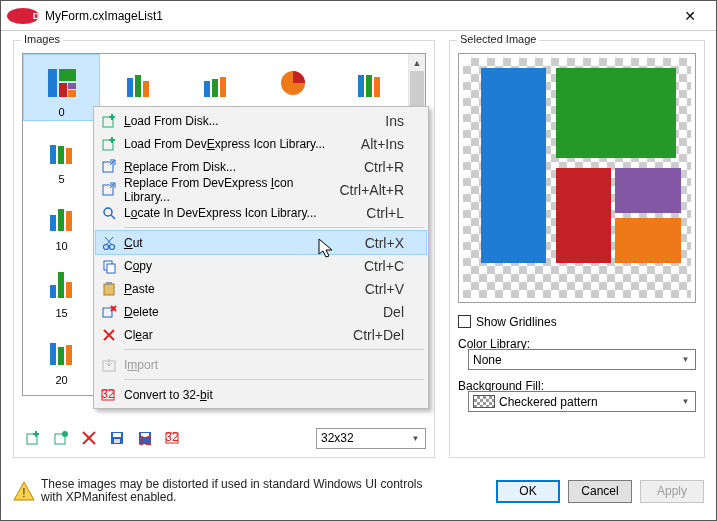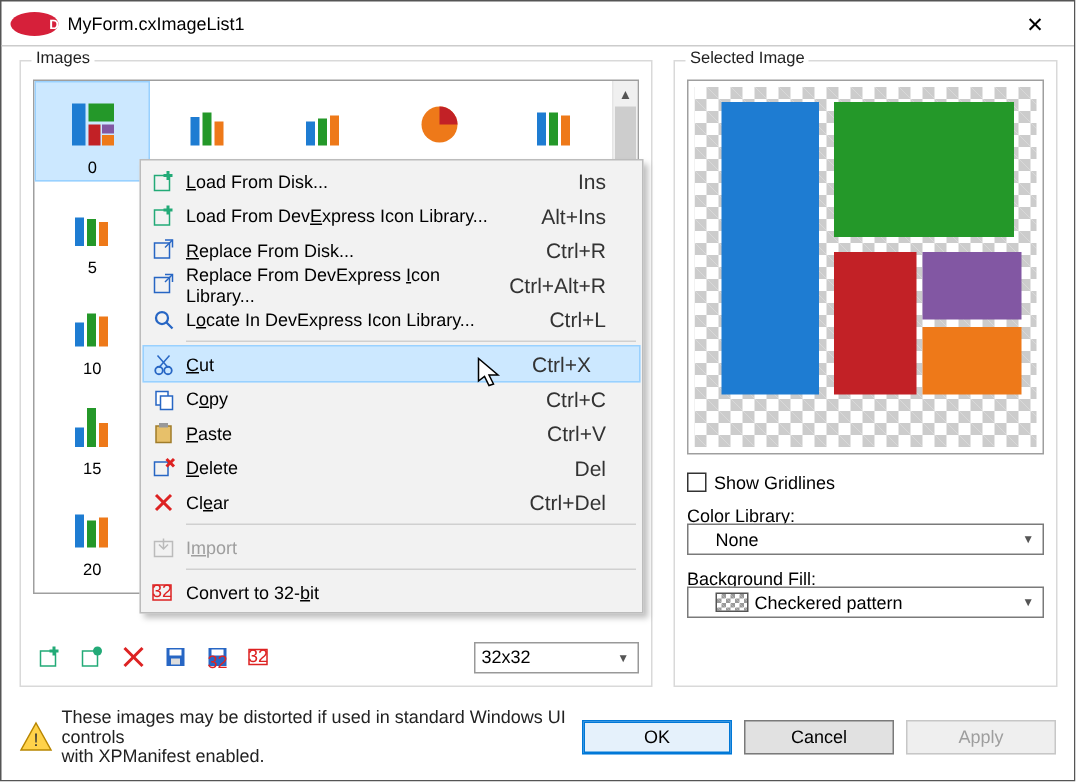--- a/index.html
+++ b/index.html
@@ -39,39 +39,39 @@
   .rect-green  { background:#249829; left:93px;  top:10px; width:120px; height:90px; }
   .rect-red    { background:#c22126; left:93px;  top:110px;width:55px;  height:95px; }
   .rect-purple { background:#8257a3; left:152px; top:110px;width:66px;  height:45px; }
   .rect-orange { background:#ee7919; left:152px; top:160px;width:66px;  height:45px; }
   .field-row { position: absolute; left: 8px; right: 8px; display: flex; align-items: center; height: 21px; }
   .show-grid-row { top: 270px; }
   .lbl-palette  { top: 292px; }
   .palette-row  { top: 308px; }
   .lbl-bgfill   { top: 334px; }
   .bgfill-row   { top: 350px; }
-  .combo { flex: 1; height: 21px; border: 1px solid #7a7a7a; background: #fff; display: flex; align-items: center; padding: 0 18px; position: relative; }
+  .combo { flex: 1; height: 21px; border: 1px solid #7a7a7a; background: #fff; display: flex; align-items: center; padding: 0 4px; position: relative; margin-left: 10px; }
   .combo .swatch { width: 22px; height: 13px; border: 1px solid #555; margin-right: 4px;
     background-image:
       linear-gradient(45deg,#999 25%,transparent 25%,transparent 75%,#999 75%),
       linear-gradient(45deg,#999 25%,transparent 25%,transparent 75%,#999 75%);
     background-size: 6px 6px; background-position: 0 0, 3px 3px; background-color: #fff;
   }
   .checkbox-box { width: 13px; height: 13px; border: 1px solid #333; margin-right: 5px; }
   .footer { position: absolute; bottom: 8px; left: 12px; right: 12px; height: 42px; display: flex; align-items: center; }
   .warn-icon { width: 22px; height: 22px; margin-right: 6px; }
   .warn-text { font-size: 11px; color: #222; line-height: 13px; }
   .btn-row { margin-left: auto; display: flex; gap: 8px; }
-  .btn { width: 100px; height: 23px; border: 1px solid #7a7a7a; background: #e1e1e1; display: flex; align-items: center; justify-content: center; cursor: default; }
+  .btn { width: 64px; height: 23px; border: 1px solid #7a7a7a; background: #e1e1e1; display: flex; align-items: center; justify-content: center; cursor: default; }
   .btn.primary { border: 1px solid #0078d7; background: #e5f1fb; outline: 1px solid #0078d7; outline-offset: -2px; }
   .btn.disabled { color: #9e9e9e; border-color: #c7c7c7; background: #efefef; }
   
   .ctx { position: absolute; top:75px; left:92px; width:336px; background:#f2f2f2; border:1px solid #bcbcbc; box-shadow:3px 3px 4px rgba(0,0,0,.25); z-index:100; padding:2px; }
   .ctx-row { height:23px; display:flex; align-items:center; padding-right:8px; position:relative; }
-  .ctx-row.hover { background:#cce8ff; border:1px solid #99d1ff; margin:-1px; height:25px; padding-right:18px; }
+  .ctx-row.hover { background:#cce8ff; border:1px solid #99d1ff; margin:-1px; height:25px; padding-right:8px; }
   .ctx-row.disabled { color:#9e9e9e; }
   .ctx-ico { width:26px; display:flex; align-items:center; justify-content:center; }
   .ctx-sep { height:1px; background:#d0d0d0; margin:3px 2px 3px 28px; }
   .ctx-label { flex:1; padding-left:2px; }
   .ctx-short { color:#333; font-size:14px; }
   .ctx-sub { width:14px; text-align:center; font-size:9px; color:#333; }
   .under { text-decoration: underline; }
   .cursor-img { position:absolute; top:207px; left:317px; z-index:200; pointer-events:none; }
   
   svg { display:block; }

